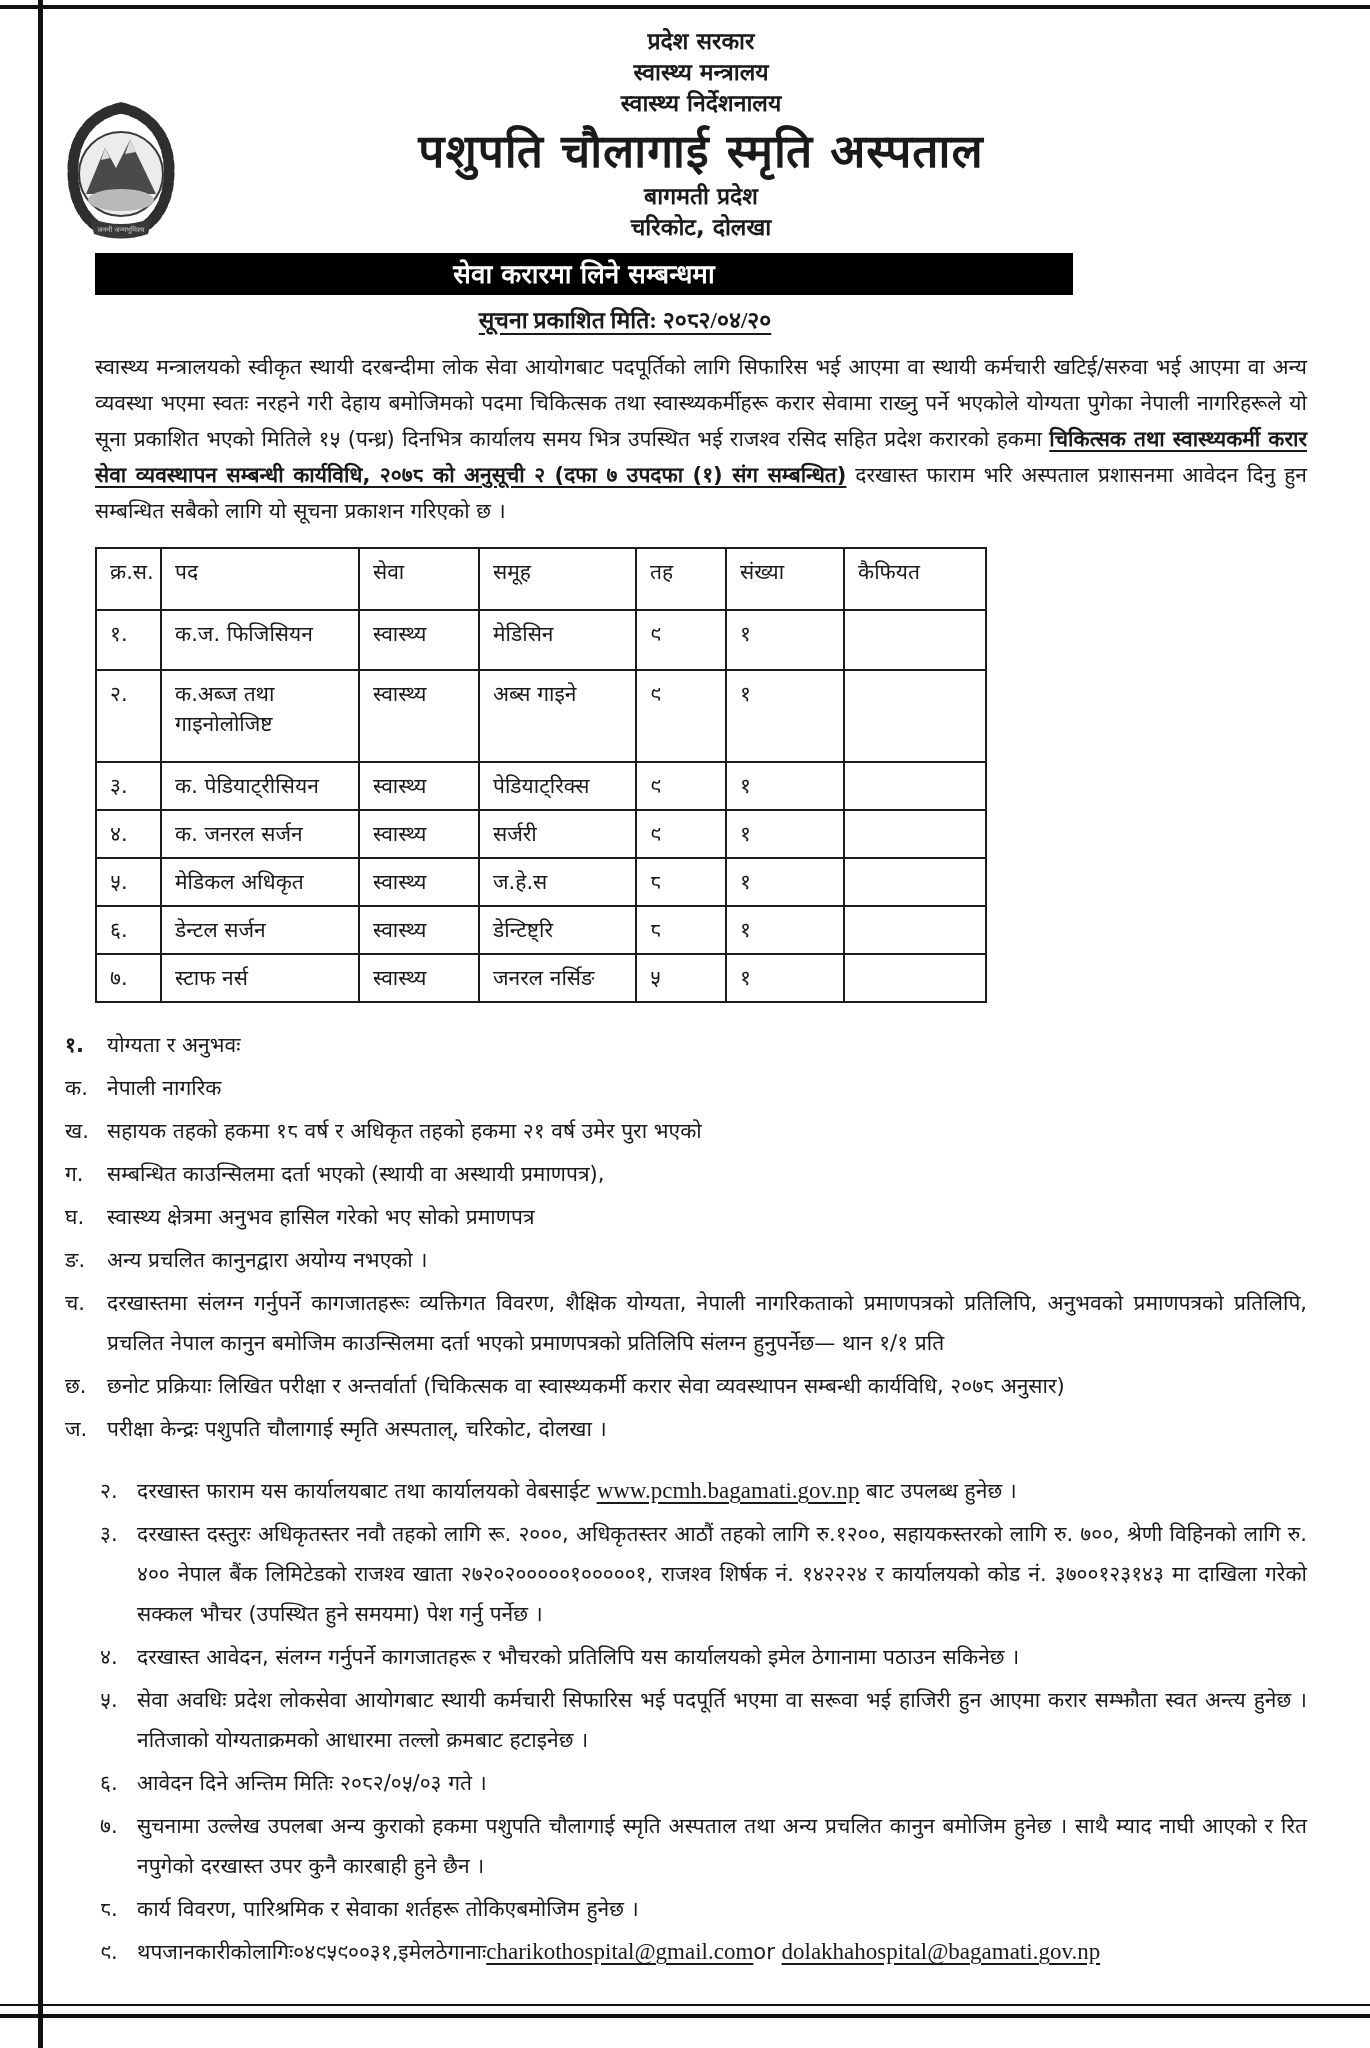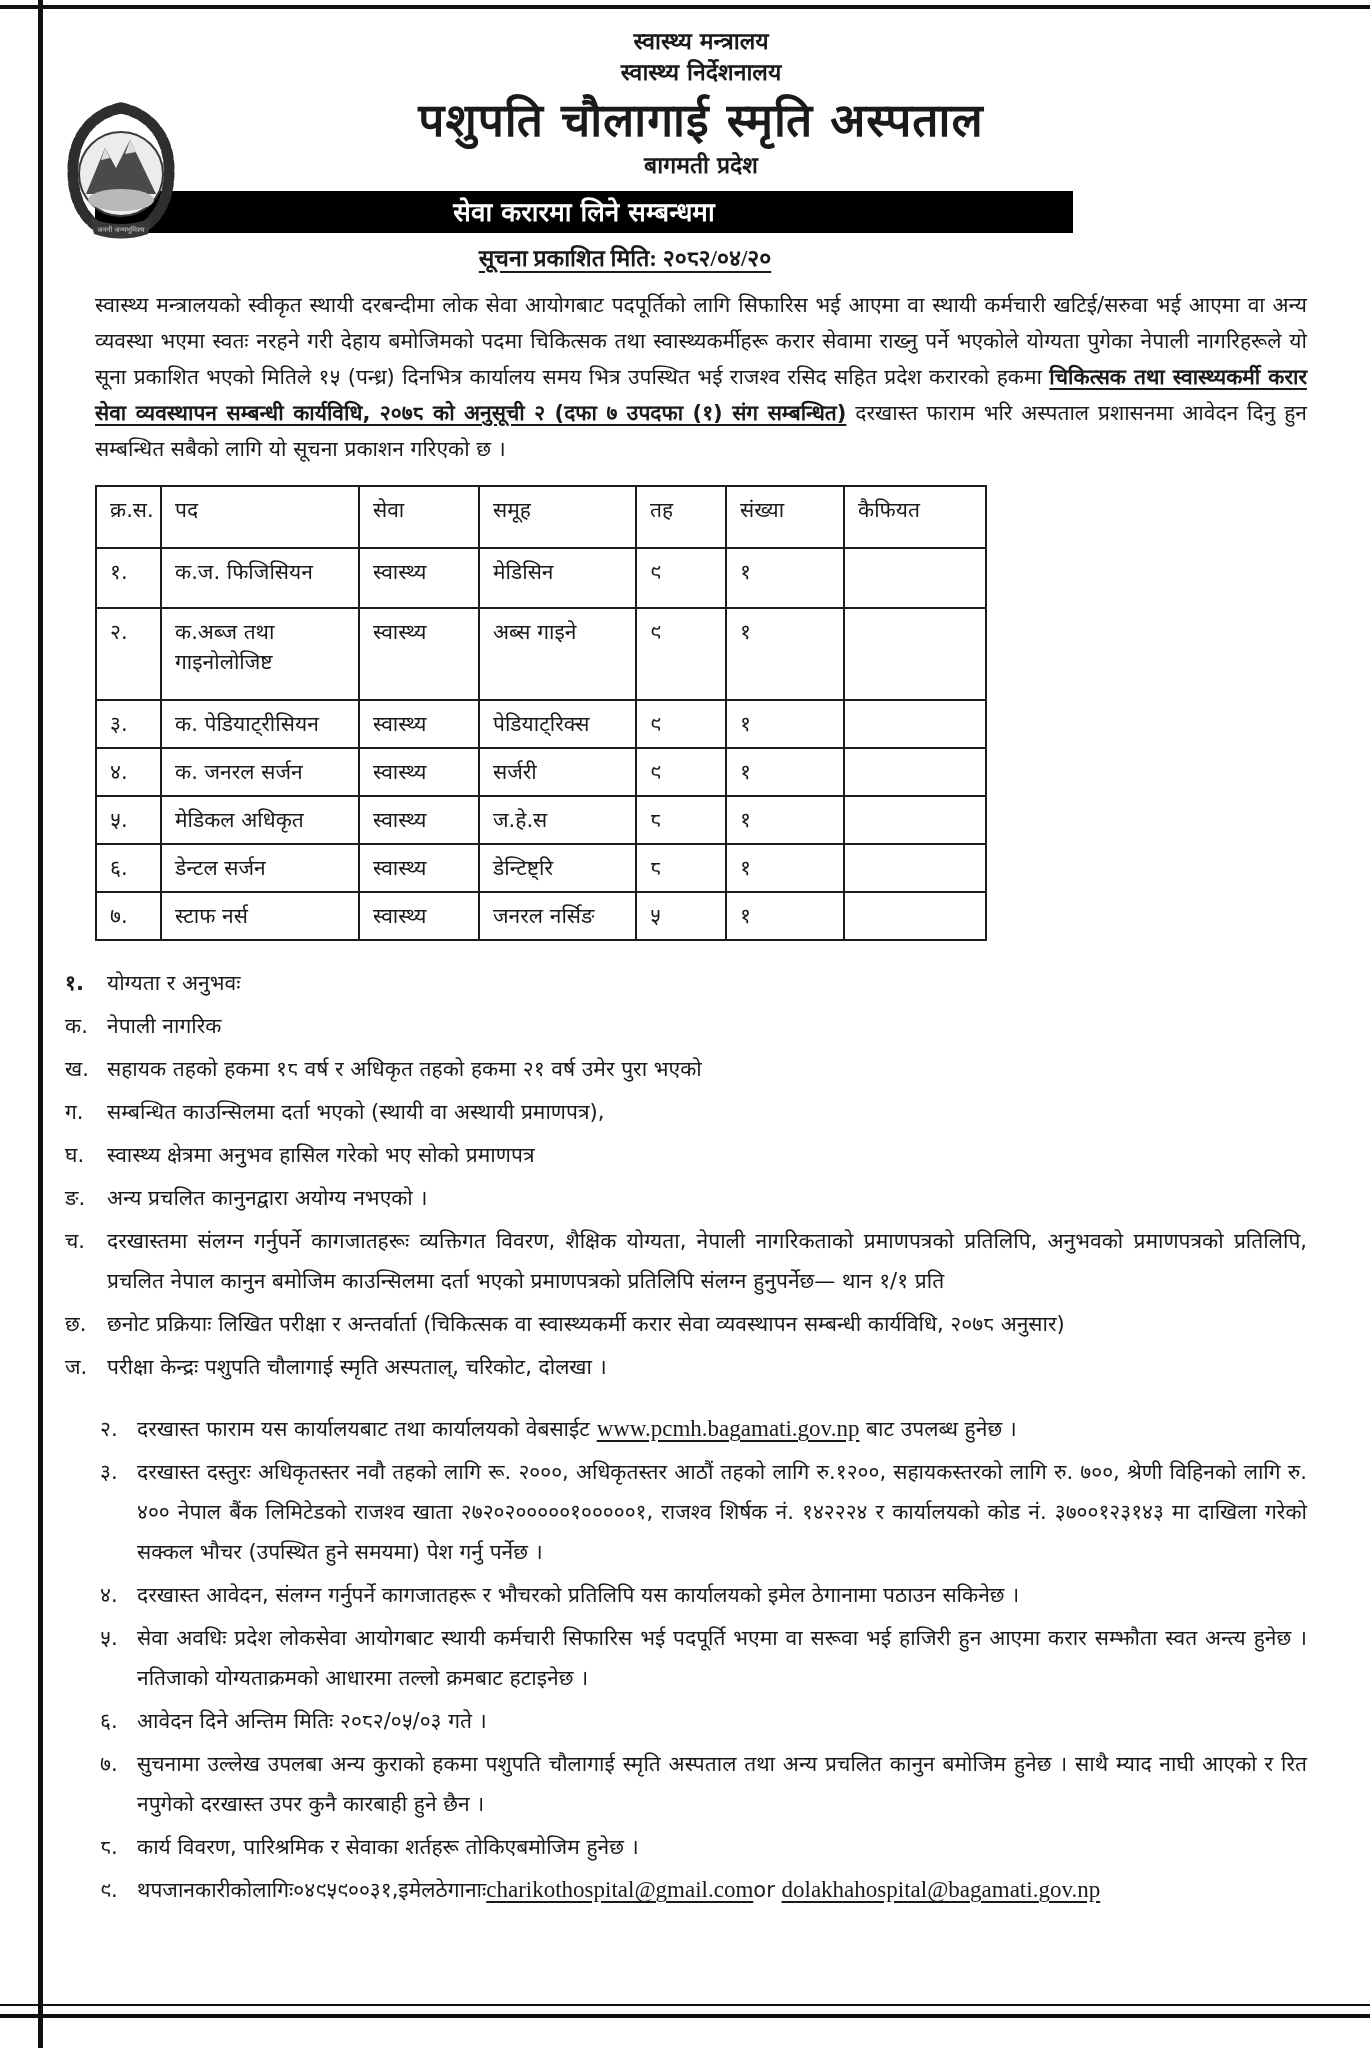--- a/index.html
+++ b/index.html
@@ -83,24 +83,26 @@
       <path d="M61,6 C92,12 110,38 109,70 C109,95 100,112 88,122" fill="none" stroke="#2e2e2e" stroke-width="11" stroke-dasharray="7 4" stroke-linecap="round"></path>
       <circle cx="61" cy="72" r="42" fill="#ececec" stroke="#3a3a3a" stroke-width="2"></circle>
       <path d="M26,92 L45,46 L56,66 L70,38 L96,92 Z" fill="#4a4a4a"></path>
       <path d="M45,46 L50,56 L41,58 Z M70,38 L76,50 L65,52 Z" fill="#dcdcdc"></path>
       <ellipse cx="61" cy="98" rx="33" ry="11" fill="#b9b9b9"></ellipse>
       <path d="M30,116 Q61,128 92,116 L88,132 Q61,141 34,132 Z" fill="#383838"></path>
       <text x="61" y="130" font-size="7" fill="#cccccc" text-anchor="middle">जननी जन्मभूमिश्च</text>
     </svg>
 
     <div class="hdr">
+      <div class="org">प्रदेश सरकार</div>
       <div class="org">स्वास्थ्य मन्त्रालय</div>
       <div class="org">स्वास्थ्य निर्देशनालय</div>
       <div class="hospital">पशुपति चौलागाई स्मृति अस्पताल</div>
       <div class="prov">बागमती प्रदेश</div>
+      <div class="addr">चरिकोट, दोलखा</div>
     </div>
 
     <div class="banner">सेवा करारमा लिने सम्बन्धमा</div>
 
     <div class="pubdate">
       <span>सूचना प्रकाशित मिति: २०८२/०४/२०</span>
     </div>
 
     <div class="intro"><span>स्वास्थ्य मन्त्रालयको स्वीकृत स्थायी दरबन्दीमा लोक सेवा आयोगबाट पदपूर्तिको लागि सिफारिस भई आएमा वा स्थायी कर्मचारी खटिई/सरुवा भई आएमा वा अन्य व्यवस्था भएमा स्वतः नरहने गरी देहाय बमोजिमको पदमा चिकित्सक तथा स्वास्थ्यकर्मीहरू करार सेवामा राख्नु पर्ने भएकोले योग्यता पुगेका नेपाली नागरिहरूले यो सूना प्रकाशित भएको मितिले १५ (पन्ध्र) दिनभित्र कार्यालय समय भित्र उपस्थित भई राजश्व रसिद सहित प्रदेश करारको हकमा </span><span class="emph">चिकित्सक तथा स्वास्थ्यकर्मी करार सेवा व्यवस्थापन सम्बन्धी कार्यविधि, २०७८ को अनुसूची २ (दफा ७ उपदफा (१) संग सम्बन्धित)</span><span> दरखास्त फाराम भरि अस्पताल प्रशासनमा आवेदन दिनु हुन सम्बन्धित सबैको लागि यो सूचना प्रकाशन गरिएको छ ।</span></div>
 

